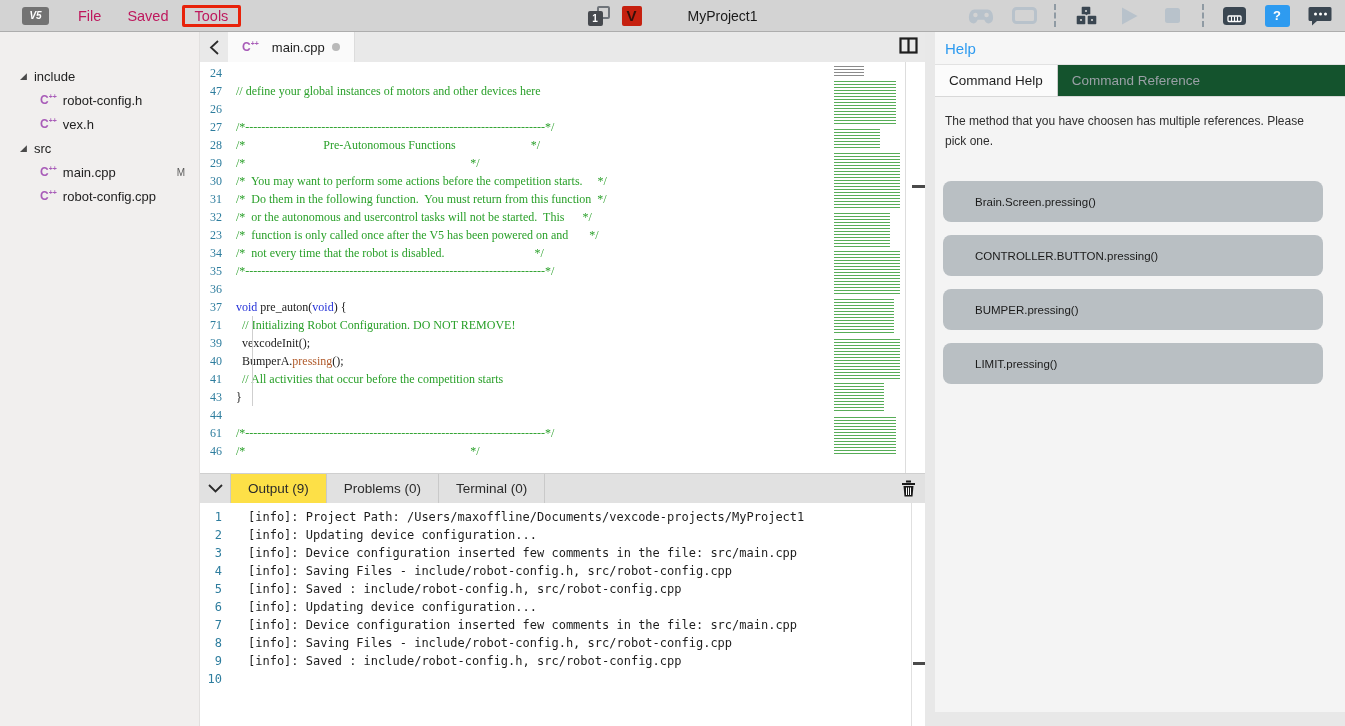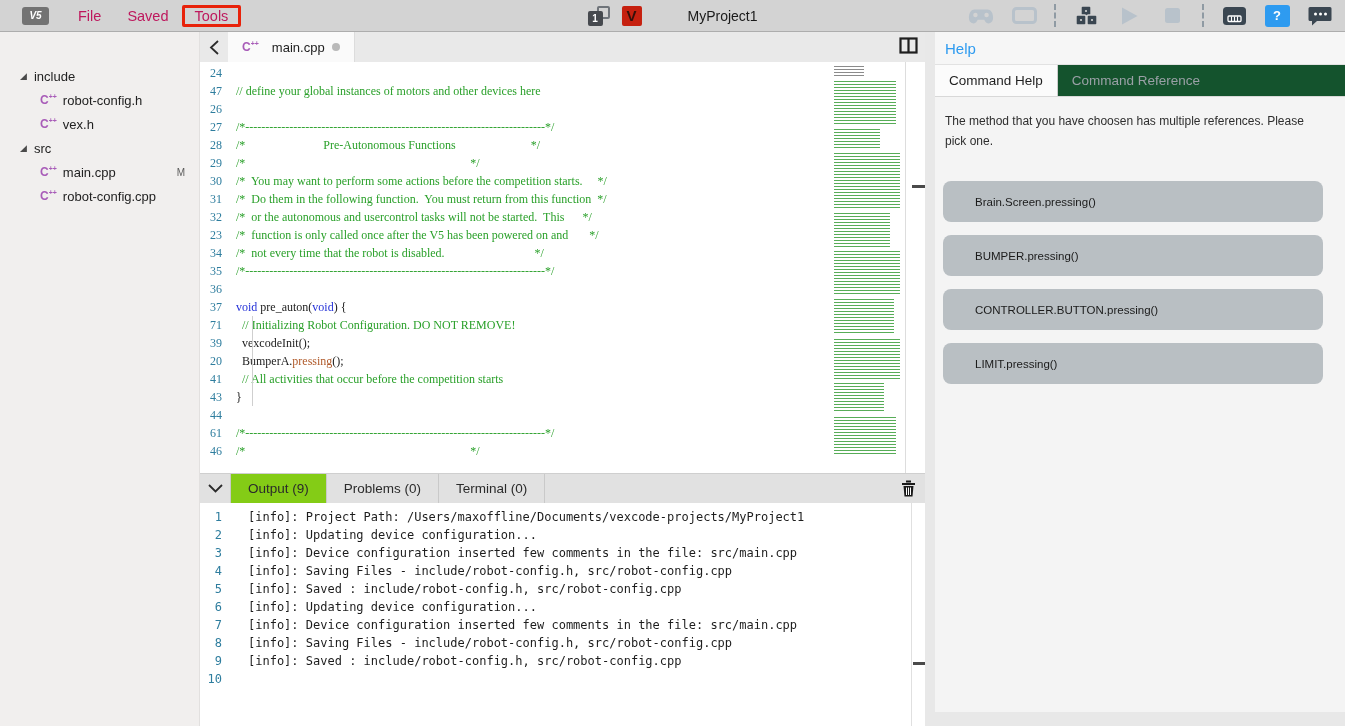--- a/index.html
+++ b/index.html
@@ -75,21 +75,21 @@
              border-left:1px solid #ddd; background:#fff; }
   .scroll-mark { position:absolute; left:6px; width:13px; height:3px; background:#4a4a4a; }
 
   
   .bottom-tabbar { height:30px; background:#e1e1e1; border-top:1px solid #cfcfcf;
                    display:flex; align-items:center; }
   .collapse-btn { width:30px; display:flex; justify-content:center; }
   .btab { height:30px; line-height:29px; padding:0 17px; font-size:13.5px; color:#2b2b2b;
           border-right:1px solid #c9c9c9; }
   .btab:first-of-type { border-left:1px solid #c9c9c9; }
-  .btab.active { background:#84cc16; }
+  .btab.active { background:#fde047; }
   .trash-btn { margin-left:auto; margin-right:9px; display:flex; }
 
   .output-area { position:relative; height:223px; background:#fff; padding-top:5px; }
   .out-line { display:flex; height:18px; line-height:18px;
               font-family:"DejaVu Sans Mono", monospace; font-size:12px; }
   .out-line .ln { width:36px; padding-right:14px; text-align:right; color:var(--c-linenum); flex:none; }
   .out-line .ot { white-space:pre; color:#1d1d1d; padding-left:12px; }
   .out-scroll { position:absolute; right:0; top:0; width:14px; height:223px;
                 border-left:1px solid #e0e0e0; background:#fff; }
 
@@ -297,21 +297,21 @@
         </div>
         <div class="code-line">
           <span class="ln">71</span>
           <span class="ct"><span class="seg-plain">  </span><span class="seg-comment">// Initializing Robot Configuration. DO NOT REMOVE!</span></span>
         </div>
         <div class="code-line">
           <span class="ln">39</span>
           <span class="ct"><span class="seg-plain">  vexcodeInit();</span></span>
         </div>
         <div class="code-line">
-          <span class="ln">20</span>
+          <span class="ln">40</span>
           <span class="ct"><span class="seg-plain">  BumperA.</span><span class="seg-method">pressing</span><span class="seg-plain">();</span></span>
         </div>
         <div class="code-line">
           <span class="ln">41</span>
           <span class="ct"><span class="seg-plain">  </span><span class="seg-comment">// All activities that occur before the competition starts</span></span>
         </div>
         <div class="code-line">
           <span class="ln">43</span>
           <span class="ct"><span class="seg-plain">}</span></span>
         </div>
@@ -422,18 +422,18 @@
     <span class="help-title">Help</span>
   </div>
   <div class="help-tabbar" id="help-tabs">
       <div class="htab active">Command Help</div>
       <div class="htab">Command Reference</div>
     </div>
   <div class="help-body">
     <div class="help-msg">The method that you have choosen has multiple references. Please pick one.</div>
     <div id="help-options">
         <div class="opt-btn">Brain.Screen.pressing()</div>
+        <div class="opt-btn">CONTROLLER.BUTTON.pressing()</div>
         <div class="opt-btn">BUMPER.pressing()</div>
-        <div class="opt-btn">CONTROLLER.BUTTON.pressing()</div>
         <div class="opt-btn">LIMIT.pressing()</div>
       </div>
   </div>
 </div>
 
 </body></html>

